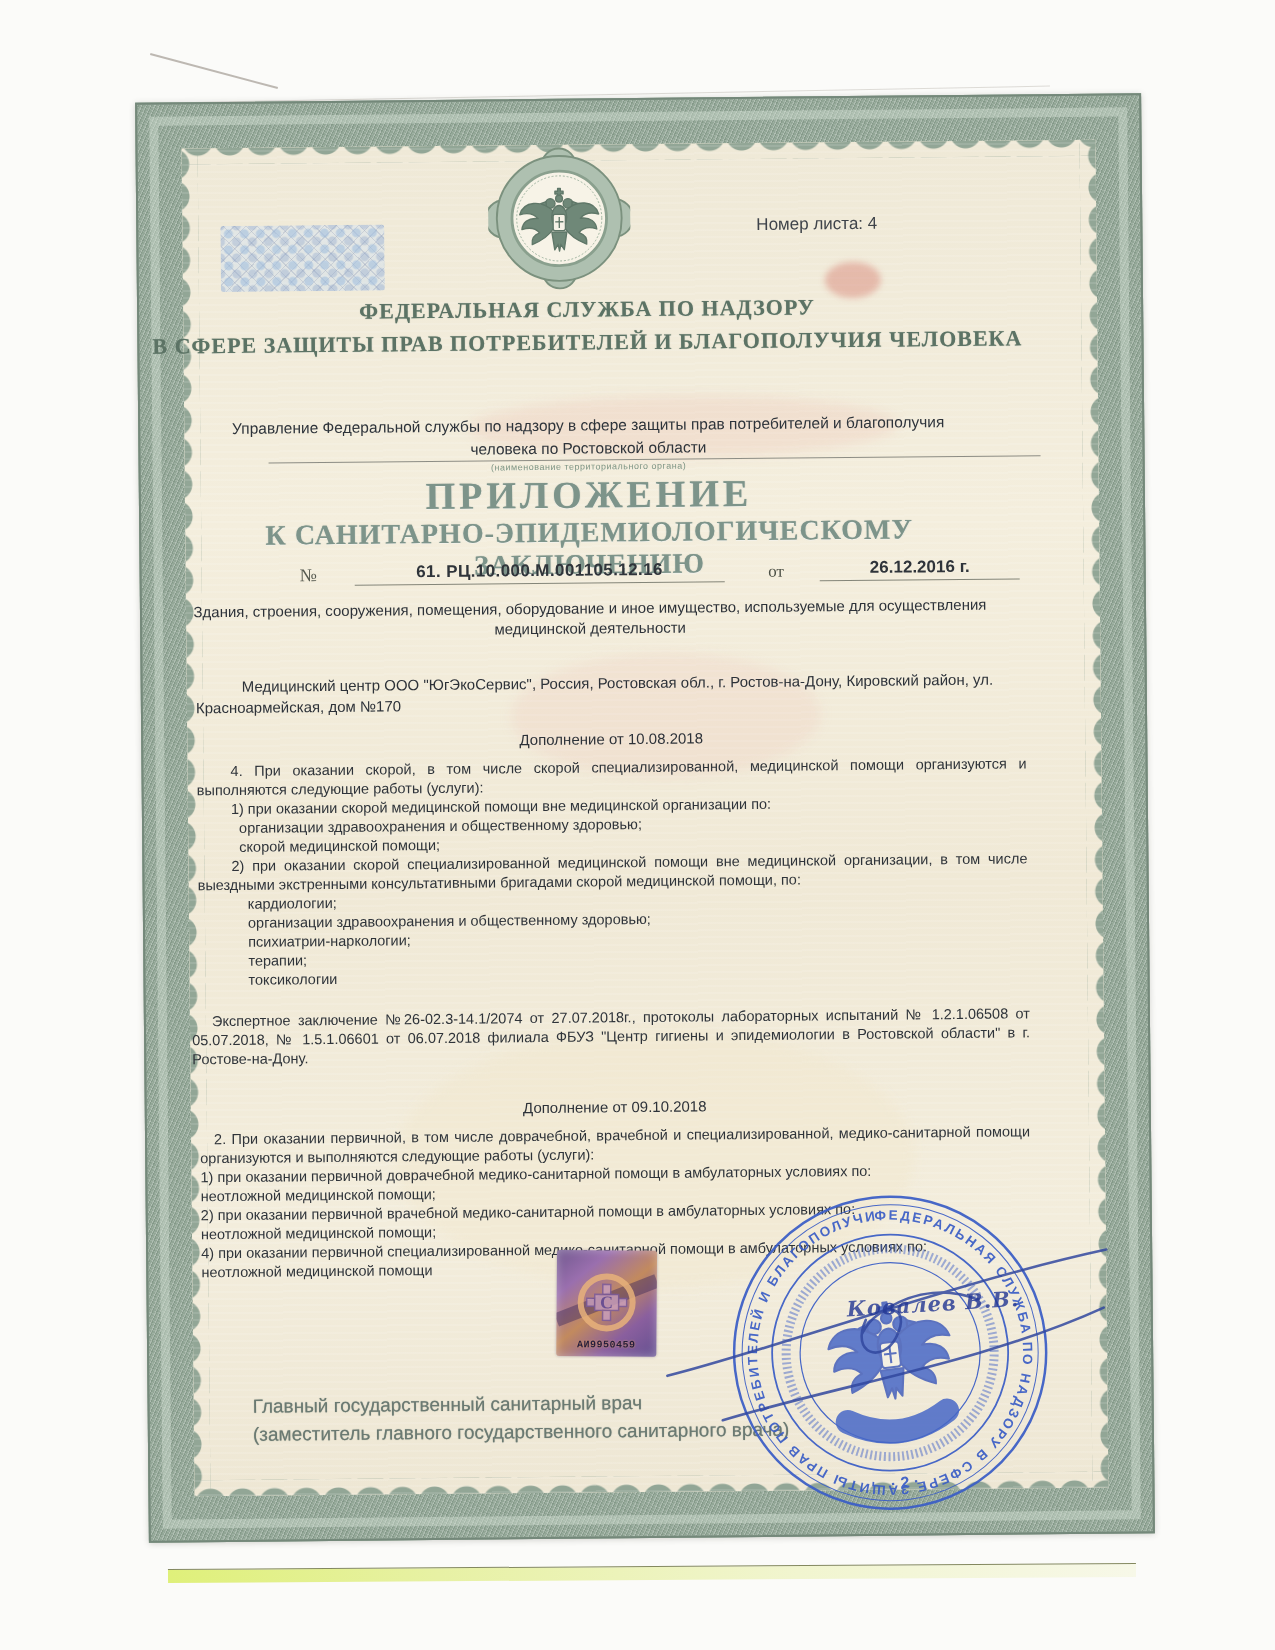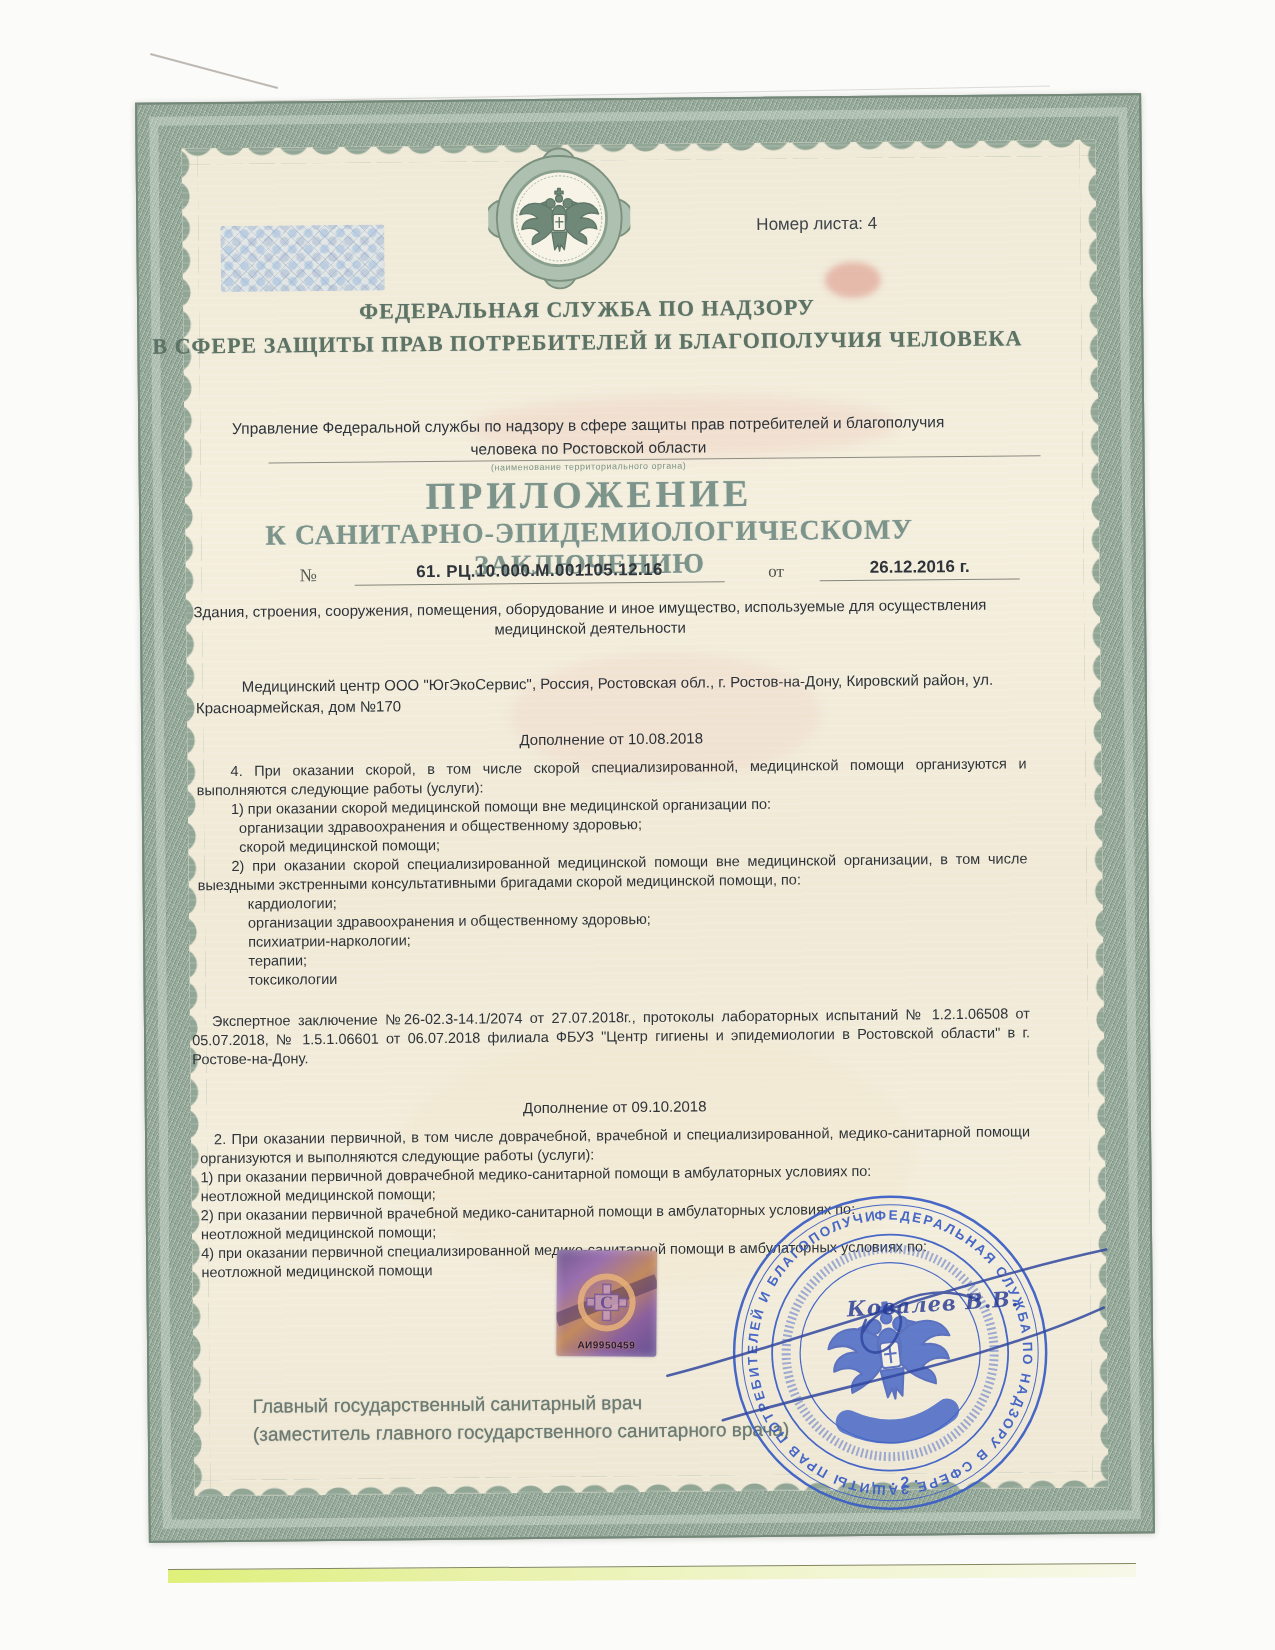--- a/index.html
+++ b/index.html
@@ -83,21 +83,21 @@
   .j{text-align:justify;}
   .i34{text-indent:34px;} .i20{text-indent:20px;} .i14{text-indent:14px;}
   .pl34{padding-left:34px;} .pl42{padding-left:42px;} .pl50{padding-left:50px;}
   
   .holo{position:absolute;left:410px;top:1152px;width:100px;height:106px;border-radius:3px;
     transform:rotate(1deg);
     background:linear-gradient(140deg,#71588f 0%,#9a6fae 24%,#c28a5e 50%,#8a5f9e 74%,#645090 100%);
     box-shadow:inset 0 0 10px rgba(255,255,255,.35),0 0 3px rgba(80,60,100,.4);}
   .holo svg{position:absolute;left:0;top:0;}
   .holo .num{position:absolute;left:0;right:0;bottom:6px;text-align:center;font-size:10px;font-weight:bold;
-    color:#241c3e;letter-spacing:.5px;text-shadow:0 0 2px #dd9c5e;}
+    color:#241c3e;letter-spacing:.5px;text-shadow:0 0 2px #dd9c5e;font-family:Liberation Mono, monospace;}
   
   .stamp{position:absolute;left:582px;top:1096px;width:322px;height:322px;transform:rotate(-6deg);opacity:.93;}
   .sig{position:absolute;left:505px;top:1118px;width:470px;height:250px;}
   .signame{position:absolute;left:700px;top:1196px;font-family:"DejaVu Serif",serif;font-style:italic;font-weight:bold;
     font-size:21px;color:rgba(36,56,148,.82);transform:rotate(-3deg);letter-spacing:1px;}
   .role{position:absolute;left:105px;font-size:19px;color:#6b7a72;text-shadow:0 0 1px rgba(107,122,114,.75);}
   .role.l1{top:1294px;} .role.l2{top:1322px;}
   
   .scanline1{position:absolute;left:148px;top:70px;width:132px;border-top:2px solid rgba(112,102,92,.45);transform:rotate(15deg);}
   .scanline2{position:absolute;left:170px;top:94px;width:880px;border-top:1px solid rgba(142,136,126,.28);transform:rotate(-1.1deg);}

